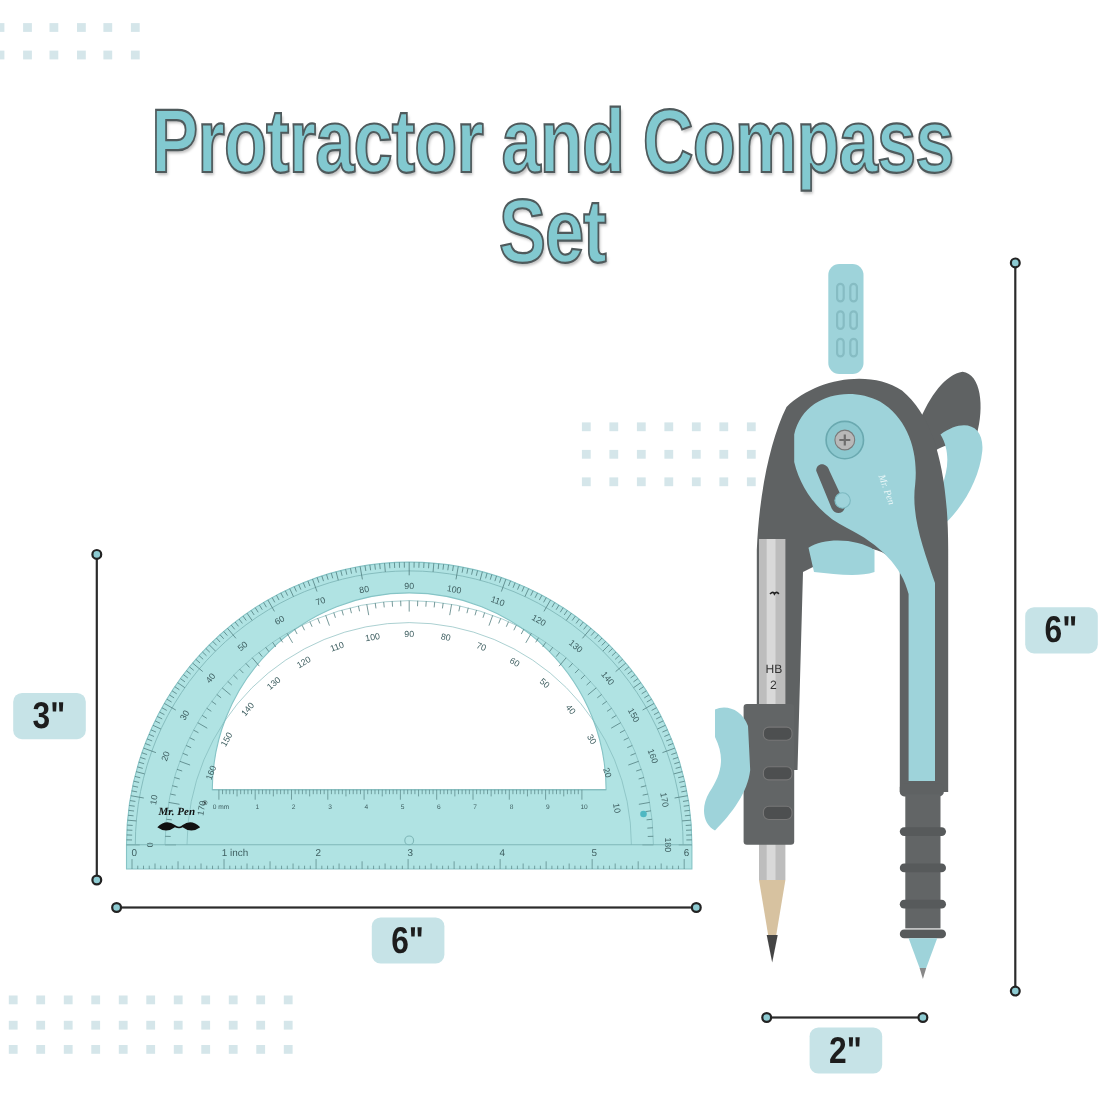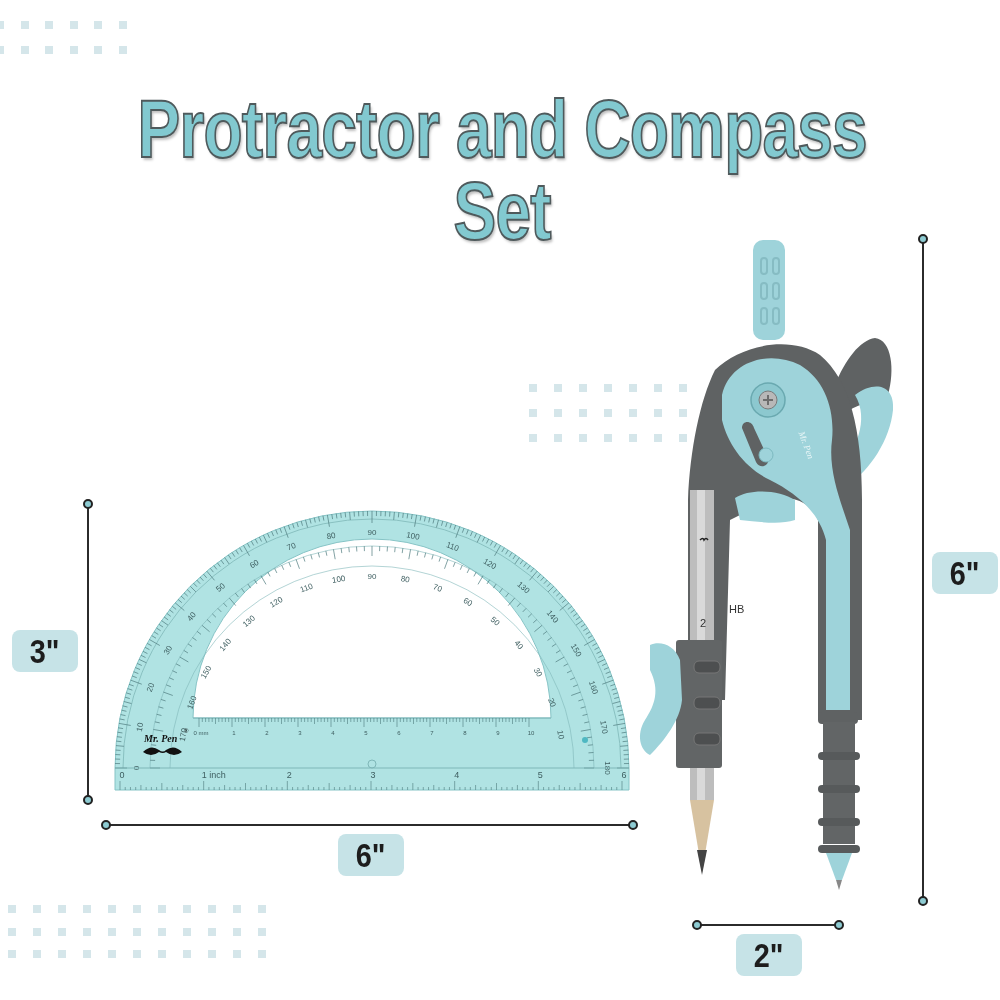--- a/index.html
+++ b/index.html
@@ -711,21 +711,21 @@
   <g fill="#575a5b">
     <rect x="818" y="752" width="42" height="8" rx="4"></rect>
     <rect x="818" y="785" width="42" height="8" rx="4"></rect>
     <rect x="818" y="818" width="42" height="8" rx="4"></rect>
     <rect x="818" y="845" width="42" height="8" rx="4"></rect>
   </g>
   <polygon points="826,853 852,853 842,880 836,880" fill="#9ed3da"></polygon>
   <polygon points="836,880 842,880 839,890" fill="#888"></polygon>
 </svg>
 
-<div style="position:absolute;left:696px;top:603px;font-size:11px;color:#333;margin-left:33px;">HB</div>
+<div style="position:absolute;left:696px;top:603px;font-size:11px;color:#333;">HB</div>
 <div style="position:absolute;left:700px;top:617px;font-size:11px;color:#333;">2</div>
 <div style="position:absolute;left:792px;top:440px;font-family:'Liberation Serif',serif;font-style:italic;font-size:9px;color:#e8f6f7;transform:rotate(70deg);">Mr. Pen</div>
 
 <div class="dim-line" style="left:87px;top:504px;width:2px;height:296px;"></div>
 <div class="endpoint" style="left:83px;top:499px;"></div>
 <div class="endpoint" style="left:83px;top:795px;"></div>
 <div class="badge" style="left:12px;top:630px;width:66px;height:42px;">
     <span>3"</span>
   </div>
 

